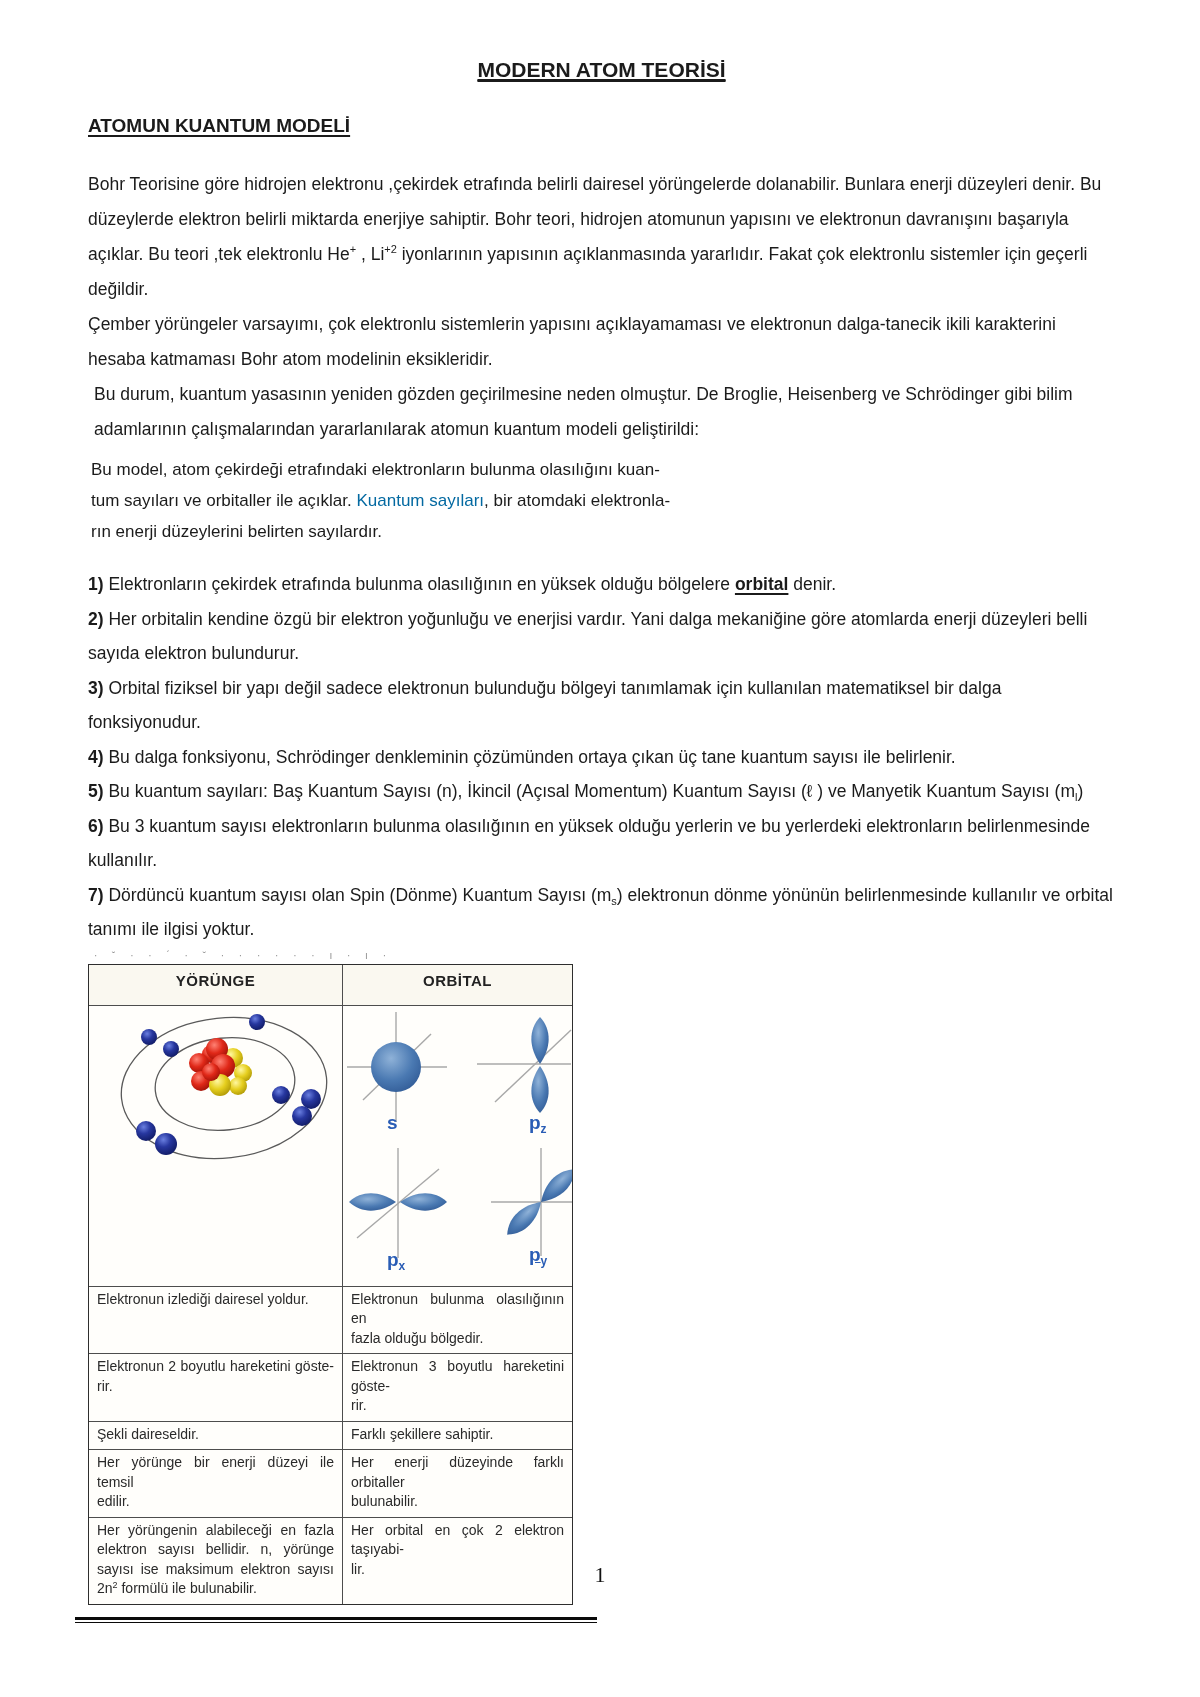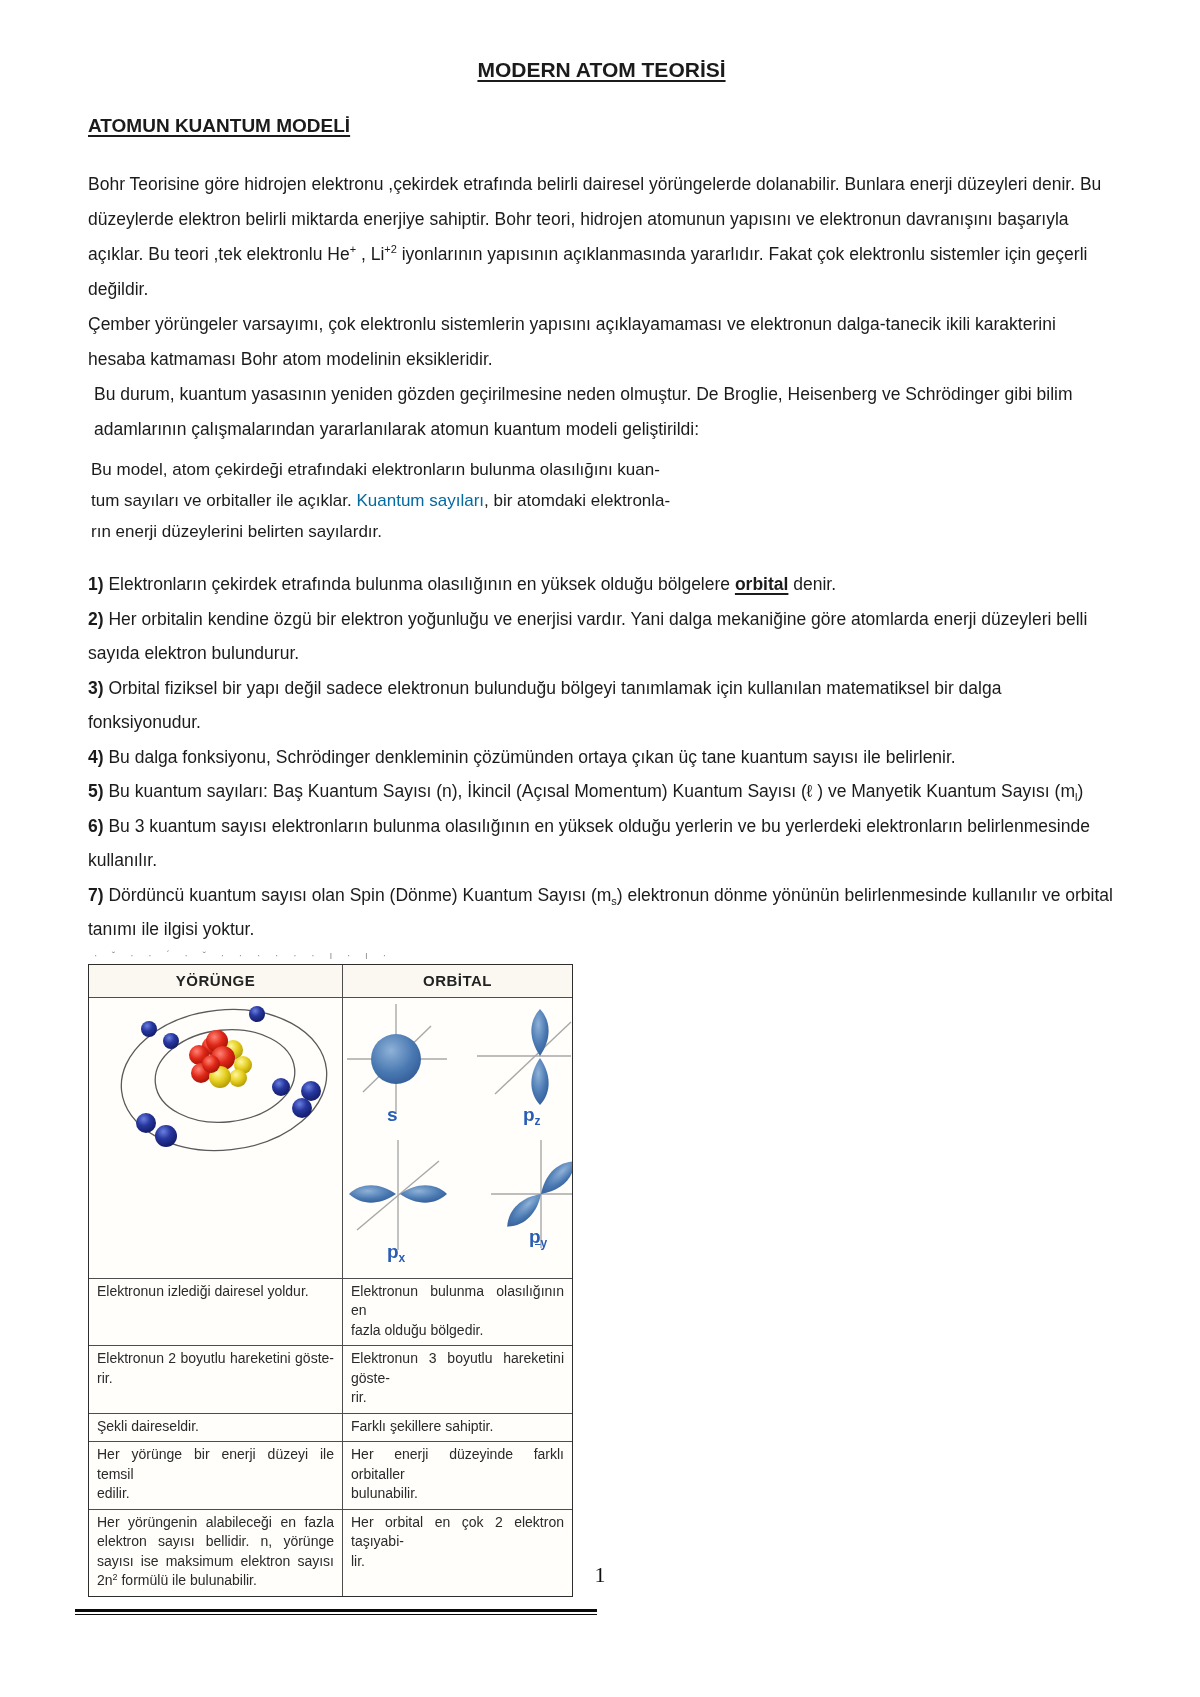--- a/index.html
+++ b/index.html
@@ -8,21 +8,21 @@
     width:1200px;height:1697px;
     background:#ffffff;
     font-family:"Liberation Sans", sans-serif;
     color:#1b1b1b;
     overflow:hidden;
   }
   .content{padding:55px 85px 0 88px;}
   h1{
     margin:0;padding:0;
     font-size:21px;line-height:30px;
-    text-align:center;font-weight:bold;
+    text-align:center;font-weight:bold;text-decoration:underline;
   }
   h2{
     margin:26px 0 0 0;padding:0;
     font-size:19px;line-height:30px;
     font-weight:bold;
   }
   .ul{text-decoration:underline;text-decoration-thickness:2px;text-underline-offset:3px;}
   p.body{
     margin:0;padding:0;
     font-size:17.5px;line-height:35px;
@@ -54,21 +54,21 @@
     margin-top:2px;
     box-sizing:border-box;
     background:#fffefb;
   }
   .frow{display:flex;border-top:1px solid #4d4d4d;}
   .frow:first-child{border-top:none;}
   .fcell{box-sizing:border-box;}
   .fcell.l{width:254px;border-right:1px solid #4d4d4d;}
   .fcell.r{flex:1;}
   .hcell{
-    height:32px;line-height:32px;
+    height:40px;line-height:32px;
     text-align:center;font-weight:bold;font-size:15px;
     letter-spacing:.5px;color:#222;
     background:#faf8f0;
   }
   .figcell{position:relative;height:280px;background:#fffefb;}
   .tcell{padding:3px 8px 5px 8px;font-size:14px;line-height:19.5px;text-align:justify;color:#2a2a2a;}
   .cline{display:block;}
   .cline.jl{text-align:justify;text-align-last:justify;}
   .tcell sup{font-size:9px;top:-5px;}
   .olabel{
@@ -210,23 +210,23 @@
             </g>
 
             <g>
               <line class="ax" x1="198" y1="142" x2="198" y2="250"></line>
               <line class="ax" x1="148" y1="196" x2="229" y2="196"></line>
               <path d="M198,196 C187,180 186,162 198,149 C210,162 209,180 198,196 Z" transform="rotate(46 198 196)" fill="url(#lobeG)"></path>
               <path d="M198,196 C187,212 186,230 198,243 C210,230 209,212 198,196 Z" transform="rotate(46 198 196)" fill="url(#lobeG)"></path>
             </g>
           </svg>
           <div class="olabel" style="left:44px;top:106px;"><span>s</span></div>
-          <div class="olabel" style="left:180px;top:106px;"><span>p</span><sub>z</sub></div>
+          <div class="olabel" style="left:186px;top:106px;"><span>p</span><sub>z</sub></div>
           <div class="olabel" style="left:44px;top:243px;"><span>p</span><sub>x</sub></div>
-          <div class="olabel" style="left:186px;top:228px;text-decoration:underline;"><span>p</span><sub>y</sub></div>
+          <div class="olabel" style="left:186px;top:238px;text-decoration:underline;"><span>p</span><sub>y</sub></div>
         </div>
       </div>
 
       <div class="frow">
         <div class="fcell l tcell">
             <span class="cline">Elektronun izlediği dairesel yoldur.</span>
           </div>
         <div class="fcell r tcell">
             <span class="cline jl">Elektronun bulunma olasılığının en</span>
             <span class="cline">fazla olduğu bölgedir.</span>

